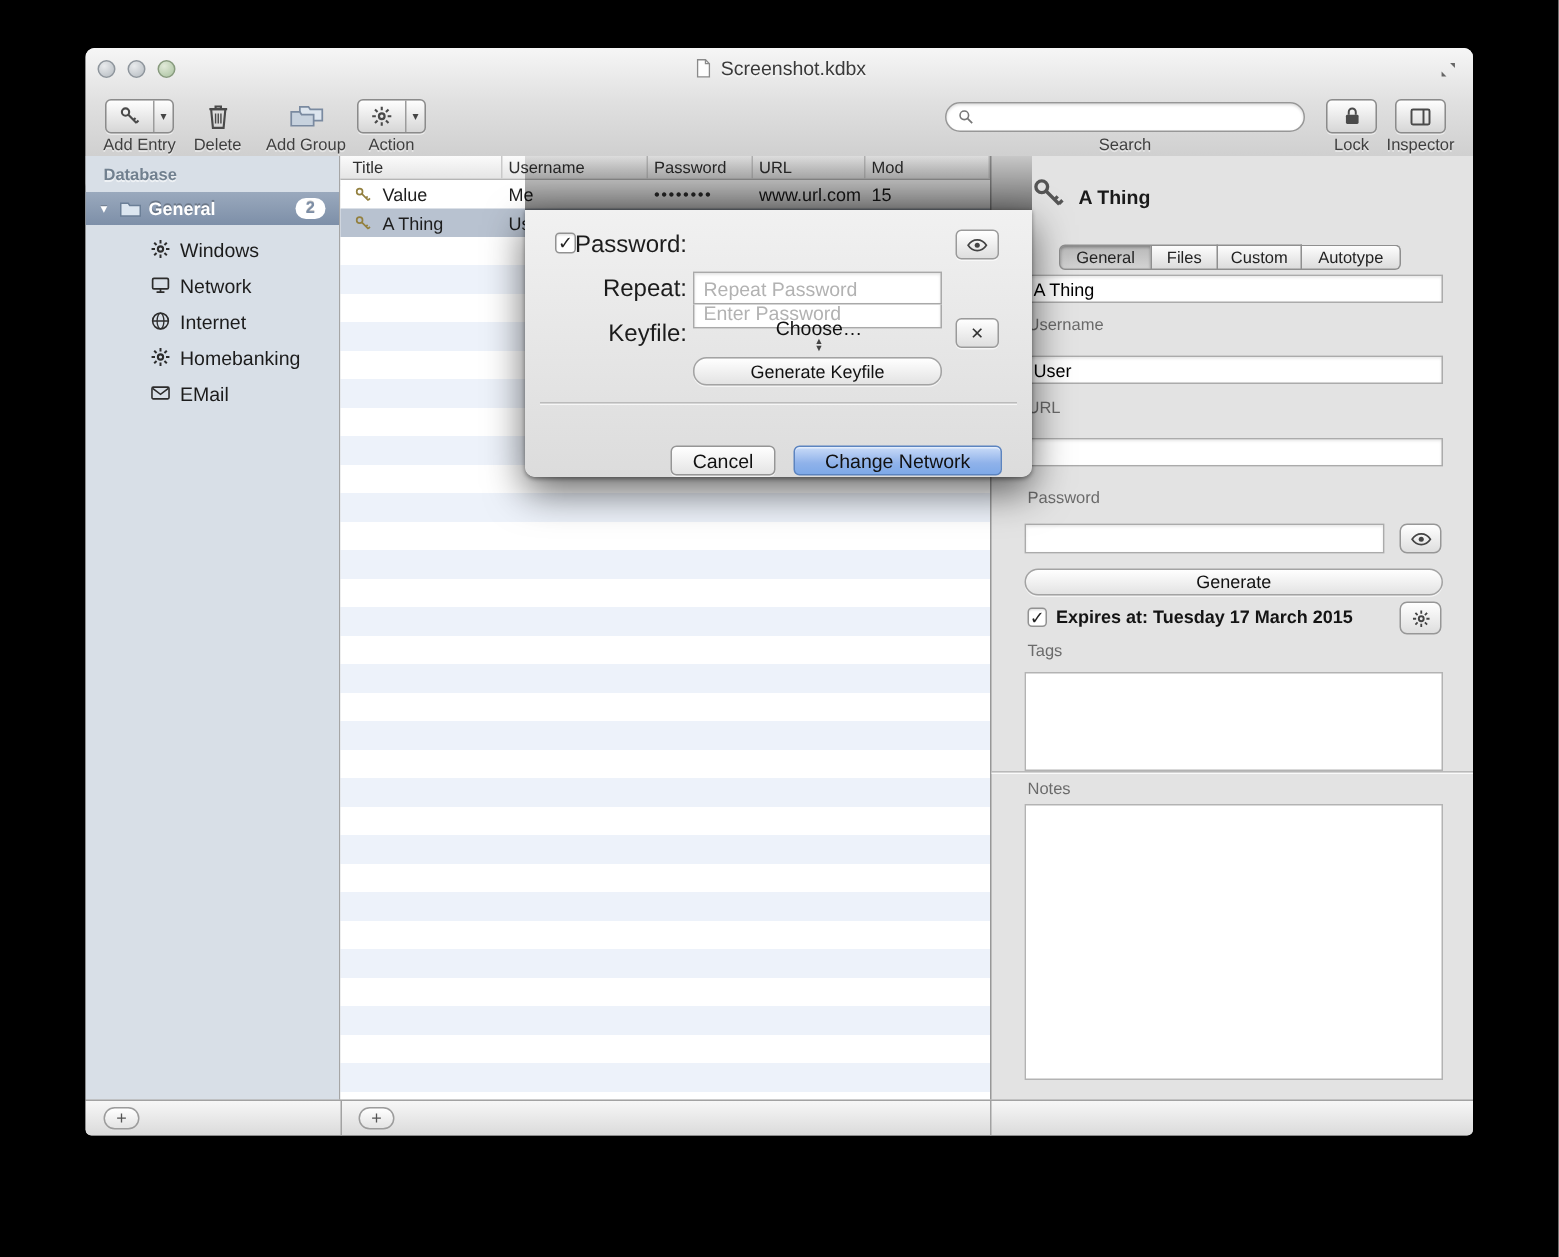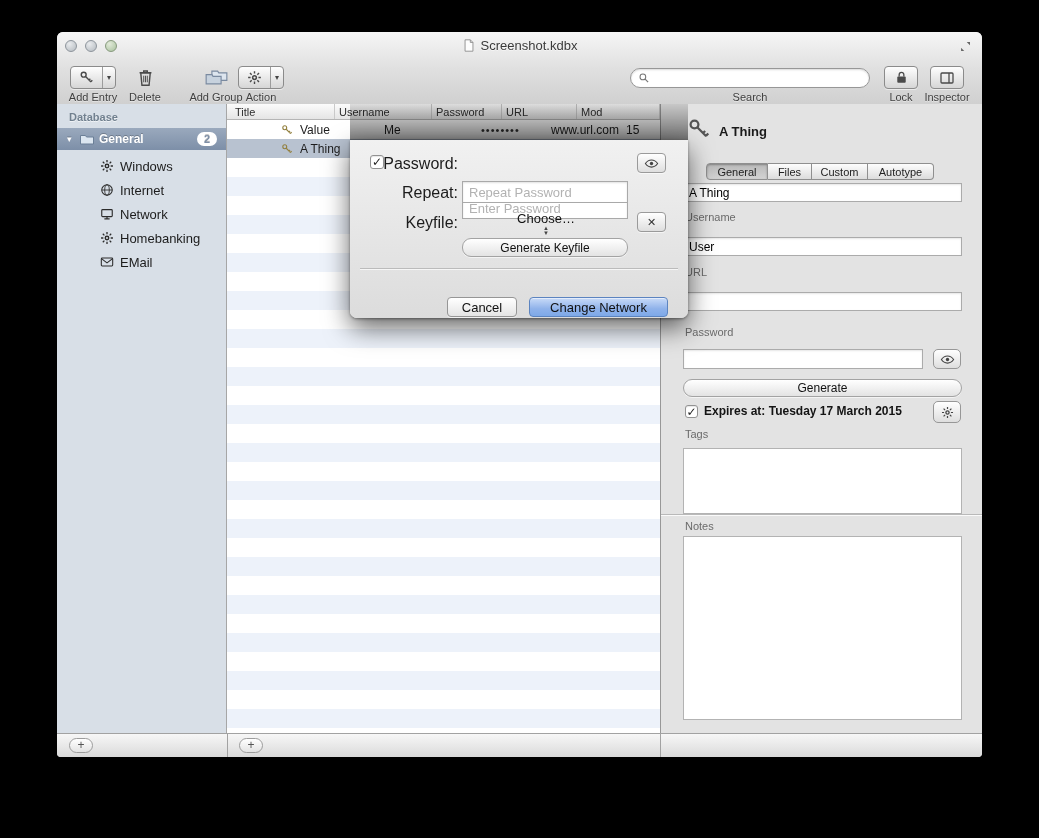--- a/index.html
+++ b/index.html
@@ -62,21 +62,21 @@
     background:linear-gradient(#fbfbfb,#e5e5e5); border-bottom:1px solid #b5b5b5;
     font-size:11px; color:#2e2e2e; }
   .hcell { border-right:1px solid #c9c9c9; display:flex; align-items:center; padding-left:4px; overflow:hidden; white-space:nowrap; }
   .c0 { width:108px; padding-left:8px; } .c1 { width:97px; } .c2 { width:70px; } .c3 { width:75px; } .c4 { flex:1; }
   .list-body { position:absolute; top:16px; left:0; right:0; bottom:0;
     background:repeating-linear-gradient(to bottom, #ffffff 0px, #ffffff 19px, #edf2fa 19px, #edf2fa 38px); }
   .lrow { position:absolute; left:0; right:0; height:19px; display:flex; align-items:center;
     font-size:12px; color:#1d1d1d; cursor:default; }
   .lrow.selected { background:#b8c2d0; }
   .cell { display:flex; align-items:center; overflow:hidden; white-space:nowrap; padding-left:4px; }
-  .cell.c0 { padding-left:9px; gap:7px;margin-left:45px; }
+  .cell.c0 { padding-left:9px; gap:7px; }
   .row-key { color:#93803f; flex:0 0 auto; }
   .dots { font-size:11px; letter-spacing:1px; color:#333; }
 
   
   .inspector { position:absolute; top:72px; left:603px; right:0; bottom:24px;
     background:#e3e3e3; border-left:1px solid #989898; }
   .insp-key { position:absolute; left:26px; top:13px; color:#555; }
   .insp-title { position:absolute; left:58px; top:20px; font-size:13px; font-weight:bold; color:#1a1a1a; }
   .tabs { position:absolute; left:45px; top:59px; display:flex; }
   .tab { height:17px; line-height:16px; text-align:center; font-size:11px; color:#222;
@@ -235,21 +235,21 @@
 
     <div class="tb-item" style="left:64px;width:48px;">
       <div class="tb-icons">
           <svg width="19" height="19" class="ic-dark">
             <use href="#i-trash"></use>
           </svg>
         </div>
       <div class="tb-label">Delete</div>
     </div>
 
-    <div class="tb-item" style="left:128px;width:62px;">
+    <div class="tb-item" style="left:116px;width:62px;">
       <div class="tb-icons">
           <svg width="23" height="19">
             <use href="#i-folders"></use>
           </svg>
         </div>
       <div class="tb-label">Add Group</div>
     </div>
 
     <div class="tb-item" style="left:181px;width:46px;">
       <div class="tb-icons">
@@ -312,29 +312,29 @@
     </div>
     <div class="side-items">
       <div class="side-item">
         <svg class="side-ic" width="14" height="14">
             <use href="#i-gear"></use>
           </svg>
         <span>Windows</span>
       </div>
       <div class="side-item">
         <svg class="side-ic" width="14" height="14">
-            <use href="#i-globe"></use>
-          </svg>
-        <span>Internet</span>
+            <use href="#i-monitor"></use>
+          </svg>
+        <span>Network</span>
       </div>
       <div class="side-item">
         <svg class="side-ic" width="14" height="14">
-            <use href="#i-monitor"></use>
-          </svg>
-        <span>Network</span>
+            <use href="#i-globe"></use>
+          </svg>
+        <span>Internet</span>
       </div>
       <div class="side-item">
         <svg class="side-ic" width="14" height="14">
             <use href="#i-gear"></use>
           </svg>
         <span>Homebanking</span>
       </div>
       <div class="side-item">
         <svg class="side-ic" width="14" height="14">
             <use href="#i-envelope"></use>

